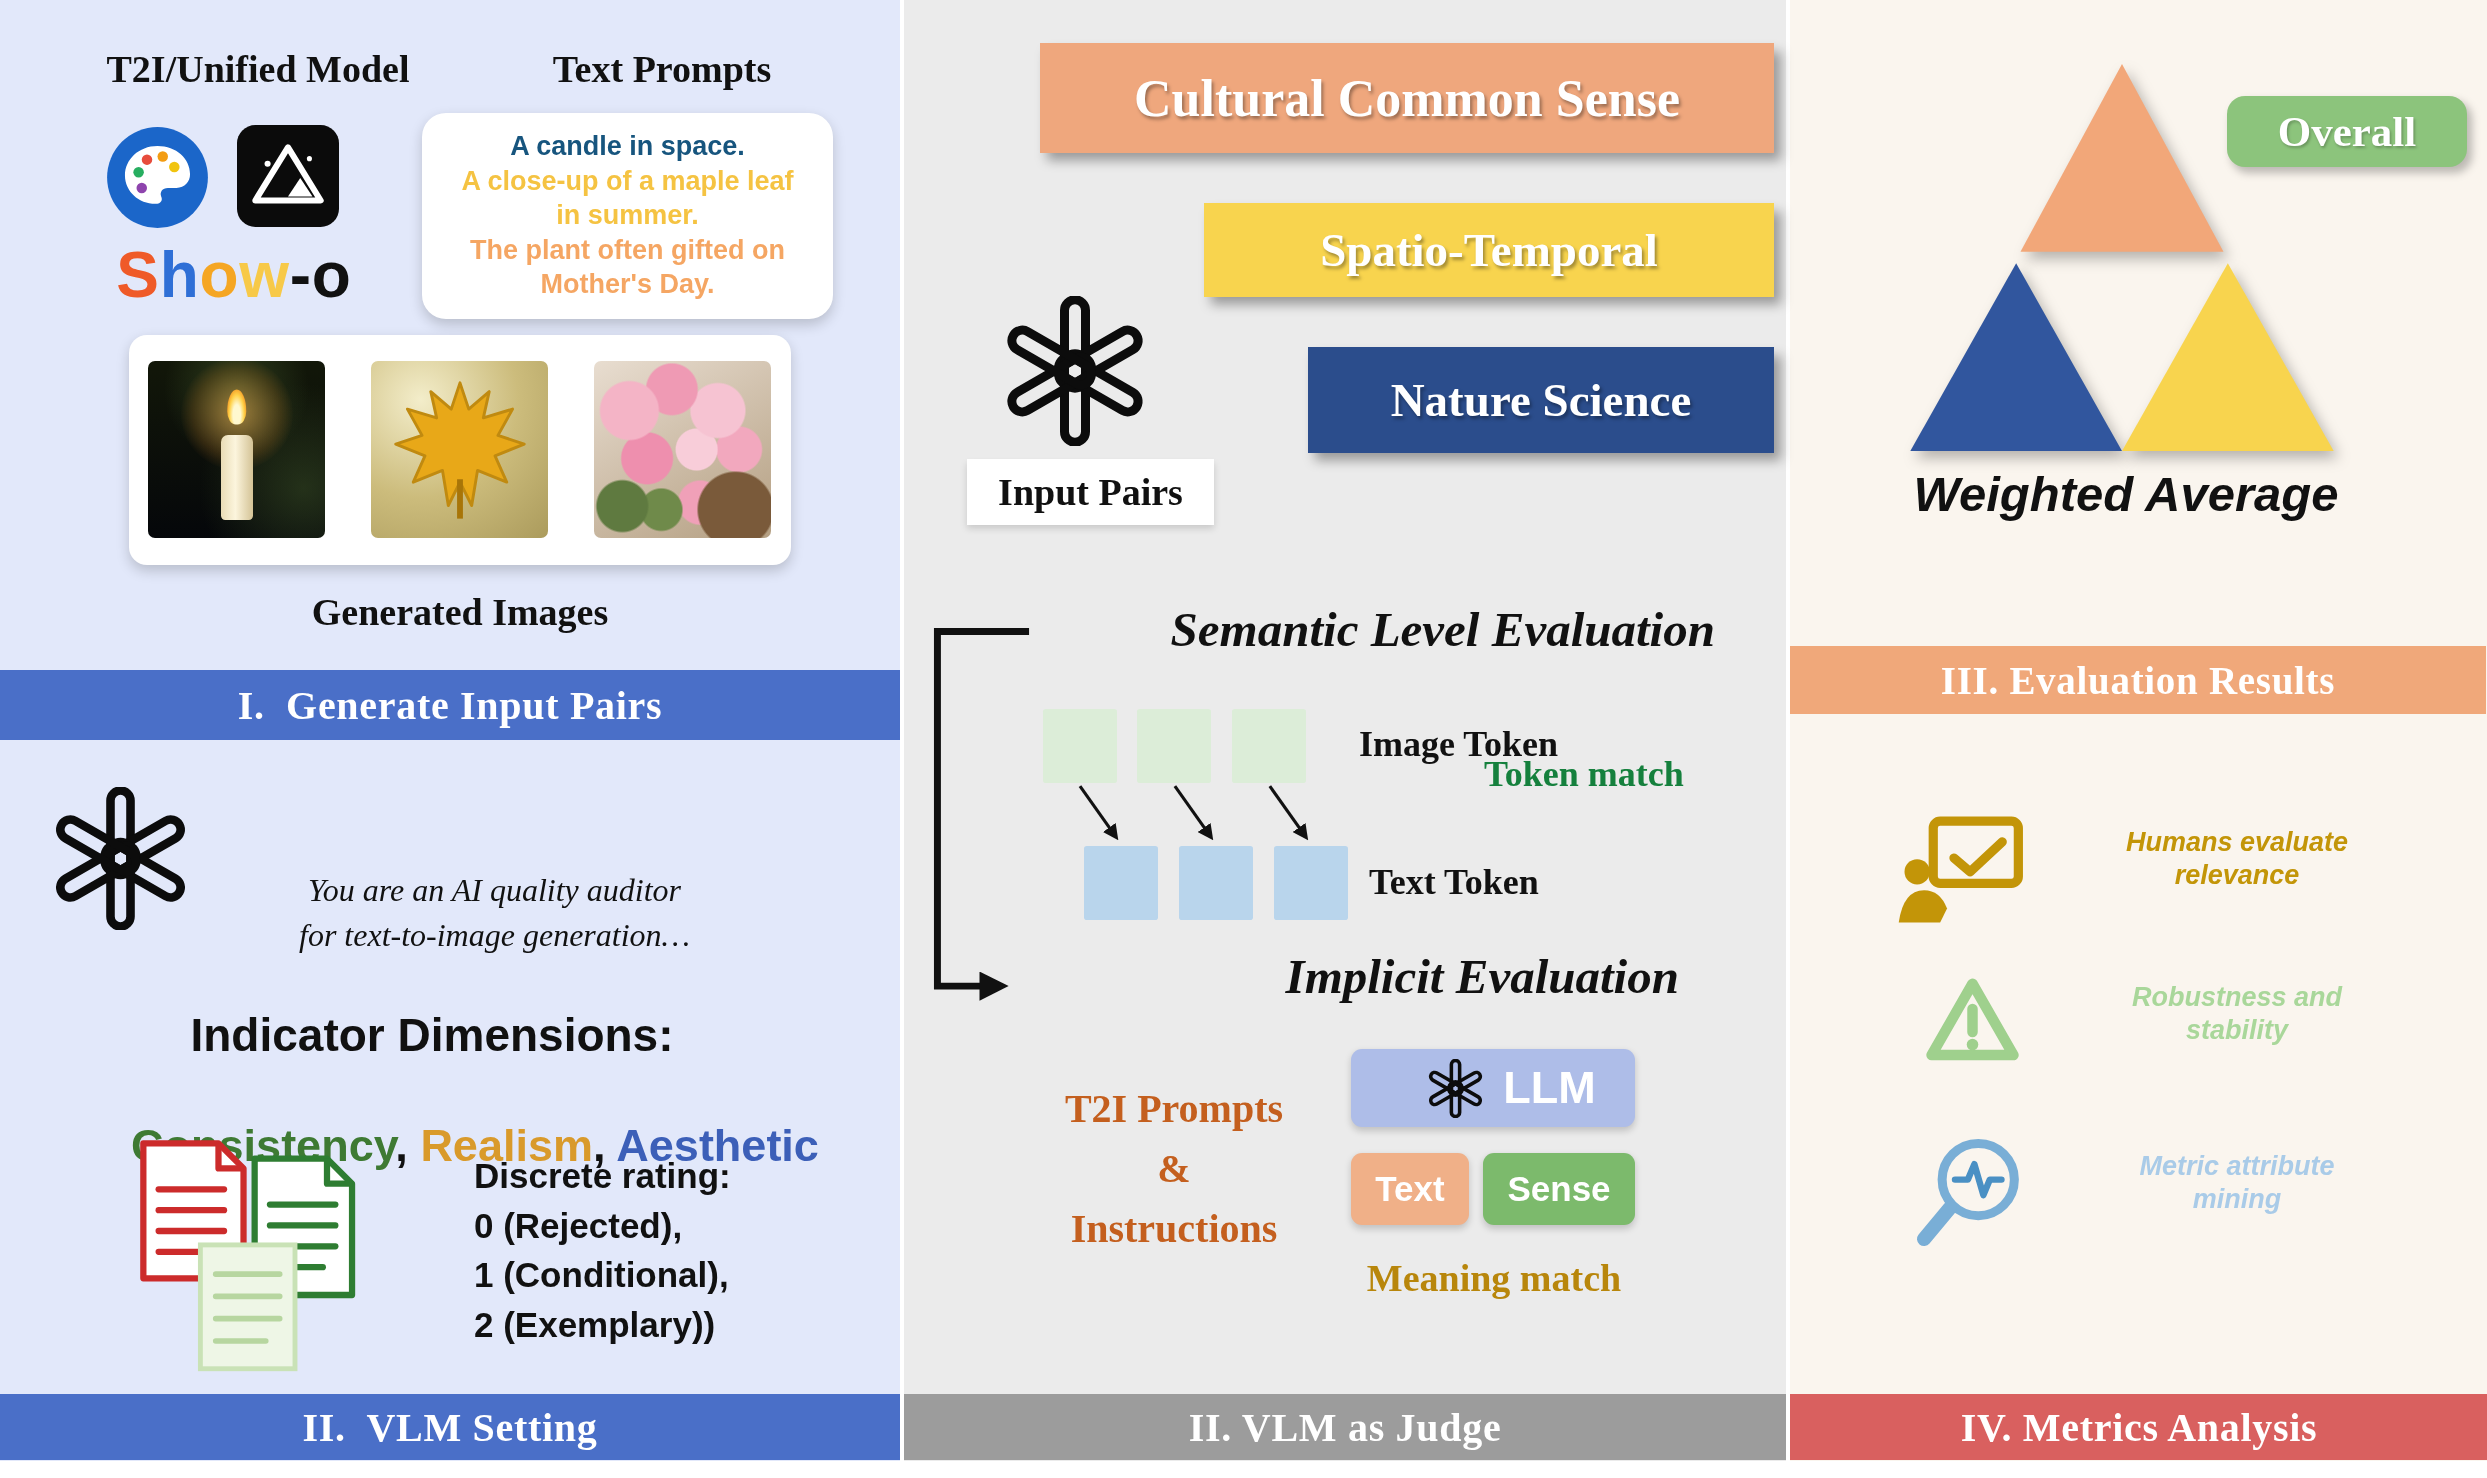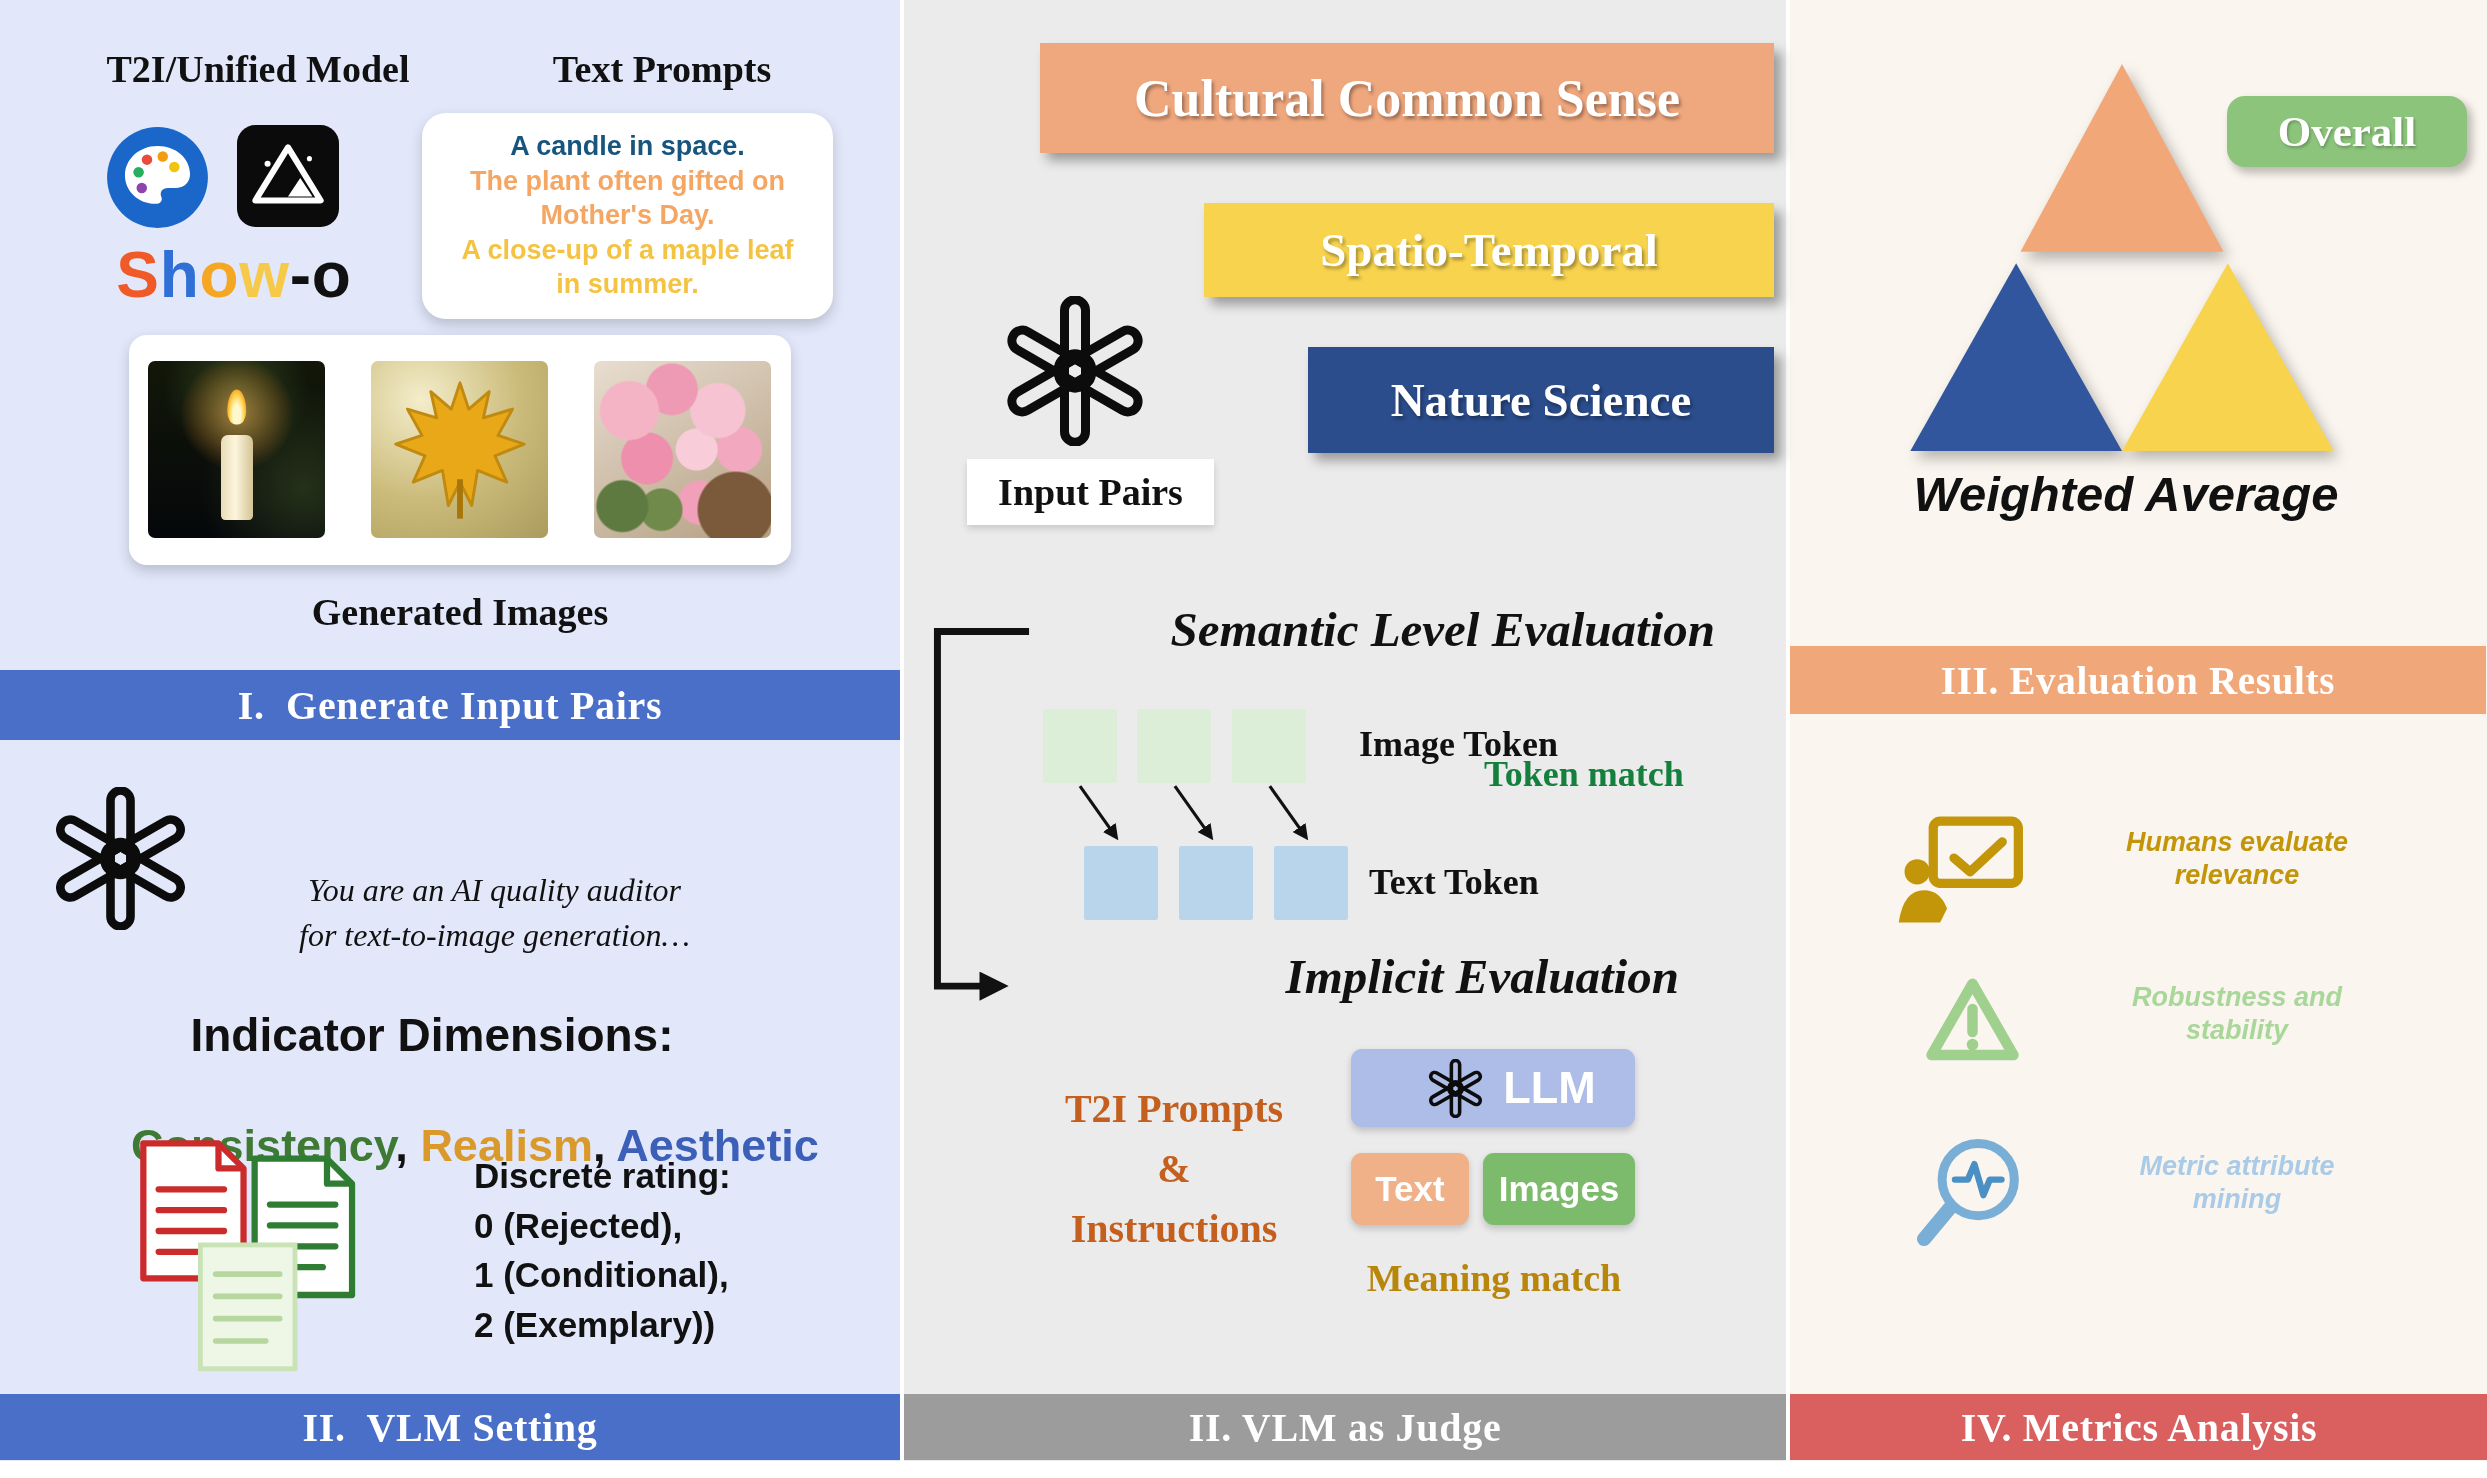--- a/index.html
+++ b/index.html
@@ -134,22 +134,22 @@
   <div class="abs showo" style="left:77px;top:238px;width:314px">
     <span style="color: rgb(239, 90, 40);">S</span>
     <span style="color: rgb(47, 111, 214);">h</span>
     <span style="color: rgb(245, 166, 35);">o</span>
     <span style="color: rgb(247, 201, 72);">w</span>
     <span style="color: rgb(17, 17, 17);">-o</span>
   </div>
 
   <div class="card prompt-card">
     <div class="prompt-line" style="color: rgb(23, 85, 126);">A candle in space.</div>
+    <div class="prompt-line" style="width: 348px; color: rgb(245, 195, 66);">A close-up of a maple leaf in summer.</div>
     <div class="prompt-line" style="width: 348px; color: rgb(245, 166, 99);">The plant often gifted on Mother's Day.</div>
-    <div class="prompt-line" style="width: 348px; color: rgb(245, 195, 66);">A close-up of a maple leaf in summer.</div>
   </div>
 
   <div class="card images-card"></div>
 
   <div class="gen-img img-candle" style="left:148px">
     <div class="glow"></div>
     <div class="candle-body"></div>
     <div class="flame"></div>
   </div>
 
@@ -309,21 +309,21 @@
           <rect x="43" y="2.5" width="14" height="59" rx="7" transform="rotate(240 50 50)"></rect>
           <rect x="43" y="2.5" width="14" height="59" rx="7" transform="rotate(300 50 50)"></rect>
         </g>
       </svg>
     </span>
     <span>LLM</span>
   </div>
 
   <div class="round-box" style="left: 1351px; top: 1153px; width: 118px; height: 72px; font-size: 35px; background-color: rgb(240, 176, 136);">Text</div>
 
-  <div class="round-box" style="left: 1483px; top: 1153px; width: 152px; height: 72px; font-size: 35px; background-color: rgb(124, 186, 108);">Images</div>
+  <div class="round-box" style="left: 1483px; top: 1153px; width: 152px; height: 72px; font-size: 35px; background-color: rgb(124, 186, 108);">Sense</div>
 
   <div class="abs serif center" style="left: 1351px; top: 1256px; width: 286px; font-weight: bold; font-size: 38px; color: rgb(184, 134, 11);">Meaning match</div>
 
   <div class="strip" style="left: 904px; top: 1394px; width: 882px; height: 66px; background-color: rgb(156, 156, 156);">II. VLM as Judge</div>
 
   <div class="abs" style="left:1906px;top:64px;width:432px;height:387px">
     <div class="tri-shadow">
         <div class="tri tri-top" style="background-color: rgb(242, 167, 121);"></div>
       </div>
     <div class="tri-shadow">

